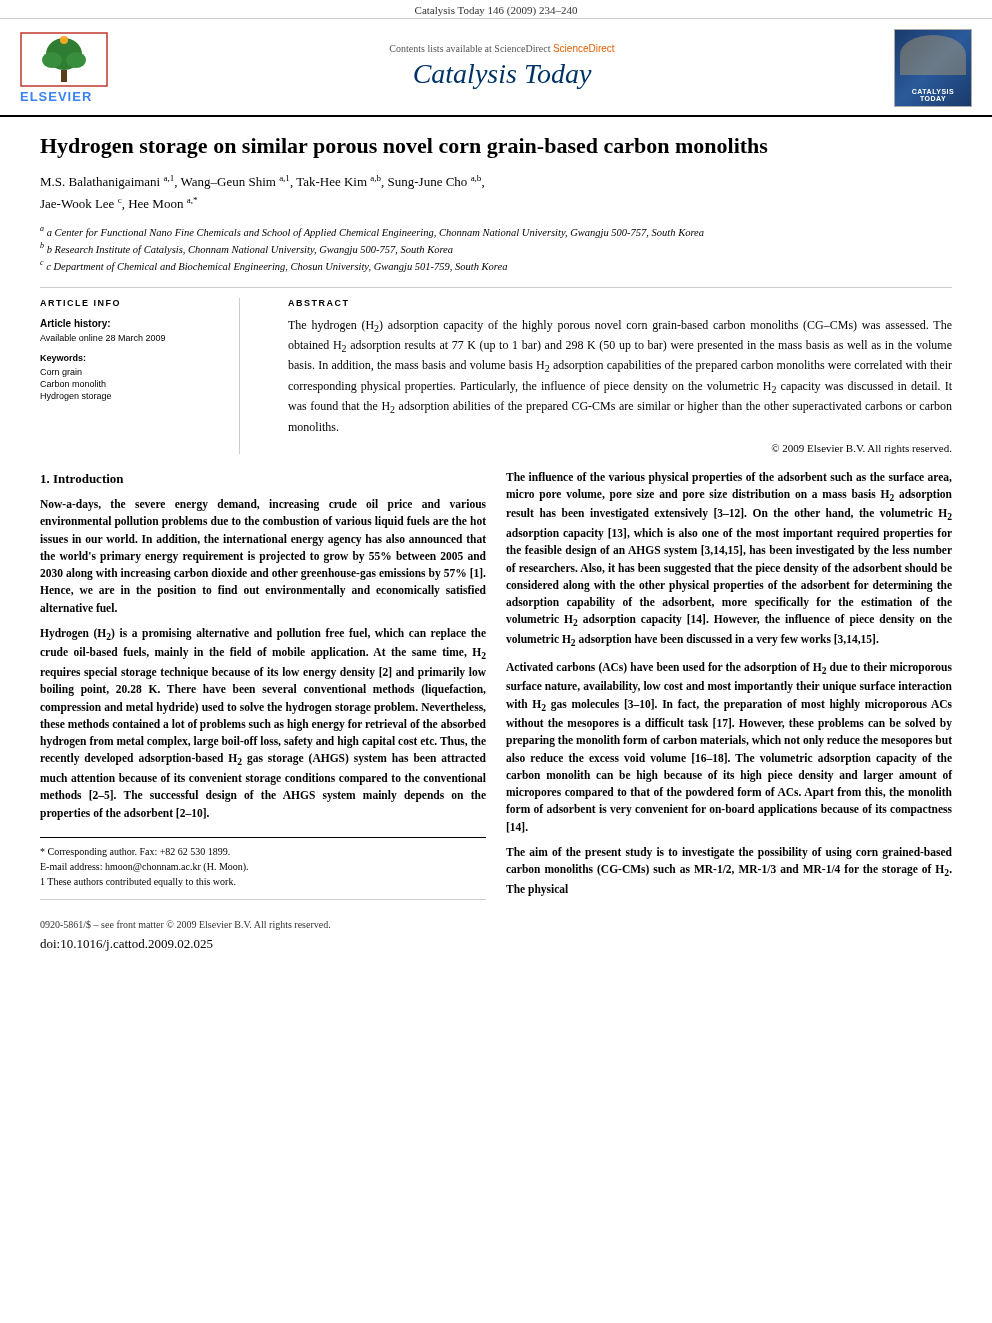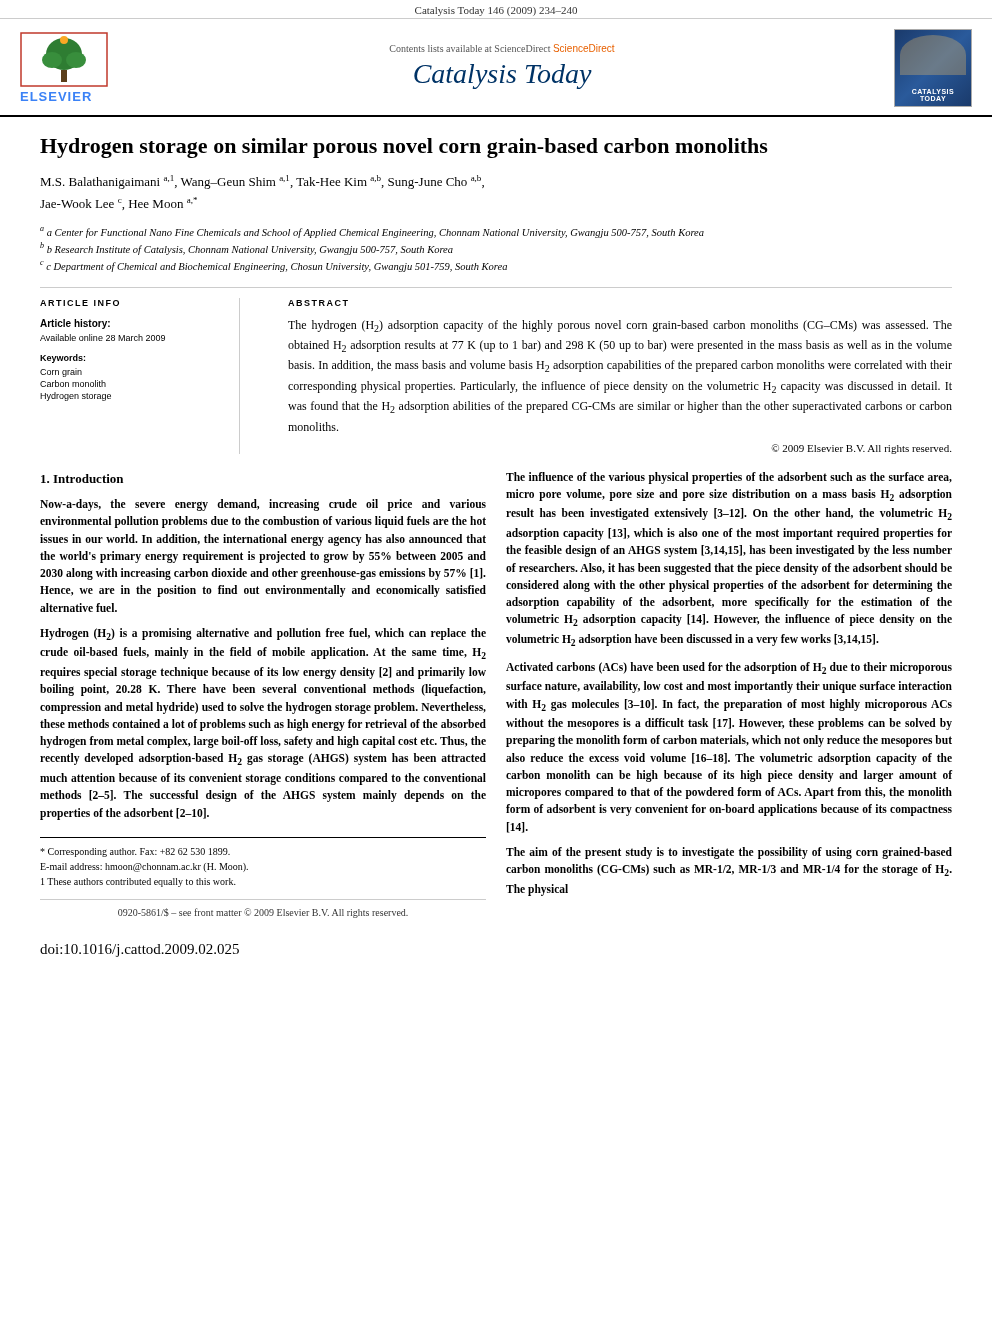--- a/index.html
+++ b/index.html
@@ -224,25 +224,25 @@
       border-top: 1px solid #000;
       margin-top: 15px;
       padding-top: 6px;
       font-size: 10px;
       line-height: 1.5;
     }
 
     .bottom-bar {
       border-top: 1px solid #ccc;
       margin-top: 10px;
-      padding-top: 5px;
+      padding-top: 17px;
       font-size: 10px;
       color: #333;
       display: flex;
-      justify-content: center;
+      justify-content: flex-start;
     }
 
     
     .tree-logo {
       width: 88px;
       height: 55px;
     }
 
     
     .catalysis-cover {
@@ -379,21 +379,21 @@
 
       <div class="footnotes">
         <div>* Corresponding author. Fax: +82 62 530 1899.</div>
         <div>E-mail address: hmoon@chonnam.ac.kr (H. Moon).</div>
         <div>1 These authors contributed equally to this work.</div>
       </div>
 
       <div class="bottom-bar">
         <span>0920-5861/$ – see front matter © 2009 Elsevier B.V. All rights reserved.</span>
       </div>
-      <div style="font-size:15px; margin-top:18px;">doi:10.1016/j.cattod.2009.02.025</div>
+      <div style="font-size:13px; margin-top:2px;">doi:10.1016/j.cattod.2009.02.025</div>
     </div>
 
     <div class="body-col">
       <p>
         The influence of the various physical properties of the adsorbent such as the surface area, micro pore volume, pore size and pore size distribution on a mass basis H<sub>2</sub> adsorption result has been investigated extensively [3–12]. On the other hand, the volumetric H<sub>2</sub> adsorption capacity [13], which is also one of the most important required properties for the feasible design of an AHGS system [3,14,15], has been investigated by the less number of researchers. Also, it has been suggested that the piece density of the adsorbent should be considered along with the other physical properties of the adsorbent for determining the adsorption capability of the adsorbent, more specifically for the estimation of the volumetric H<sub>2</sub> adsorption capacity [14]. However, the influence of piece density on the volumetric H<sub>2</sub> adsorption have been discussed in a very few works [3,14,15].
       </p>
 
       <p>
         Activated carbons (ACs) have been used for the adsorption of H<sub>2</sub> due to their microporous surface nature, availability, low cost and most importantly their unique surface interaction with H<sub>2</sub> gas molecules [3–10]. In fact, the preparation of most highly microporous ACs without the mesopores is a difficult task [17]. However, these problems can be solved by preparing the monolith form of carbon materials, which not only reduce the mesopores but also reduce the excess void volume [16–18]. The volumetric adsorption capacity of the carbon monolith can be high because of its high piece density and larger amount of micropores compared to that of the powdered form of ACs. Apart from this, the monolith form of adsorbent is very convenient for on-board applications because of its compactness [14].
       </p>

